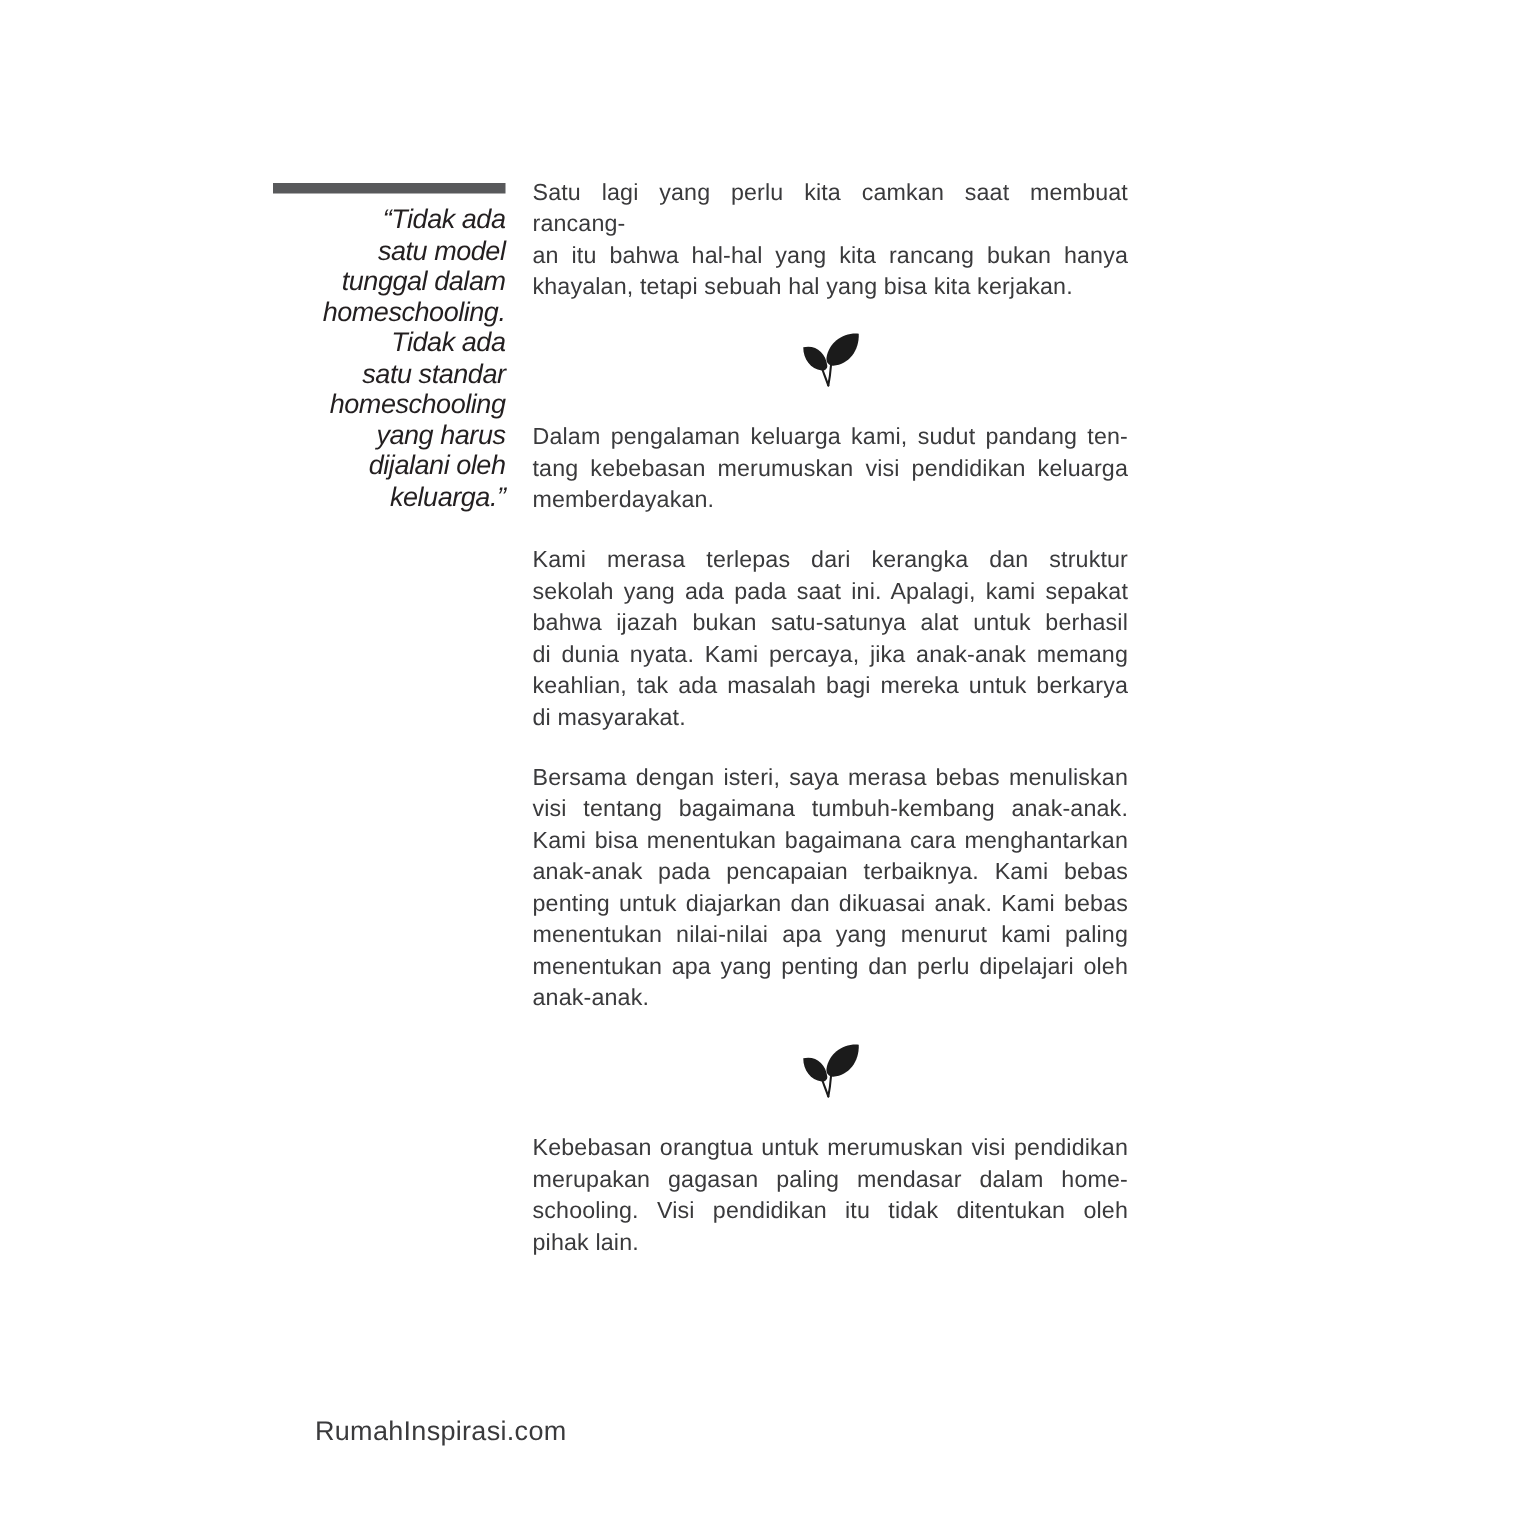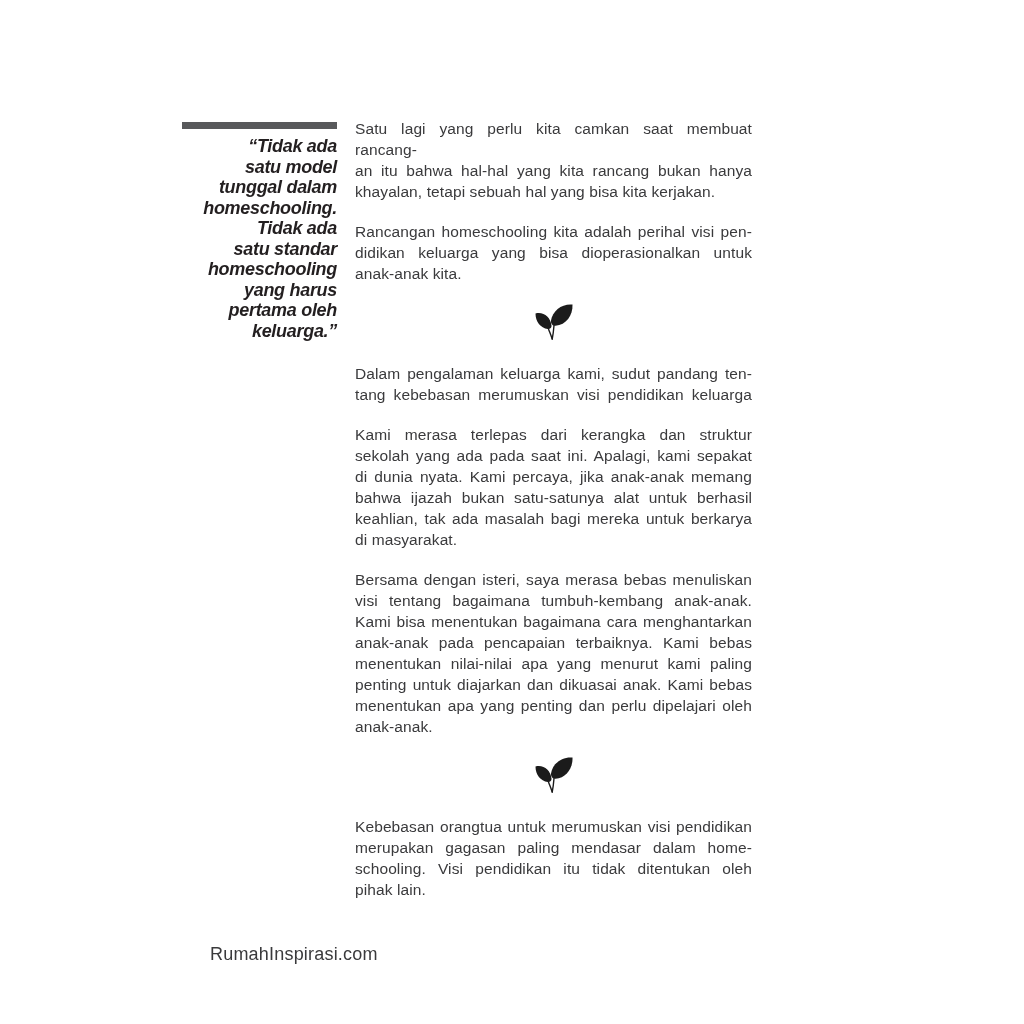--- a/index.html
+++ b/index.html
@@ -29,21 +29,21 @@
   }
   .quote-bar {
     width: 155px;
     height: 7px;
     background: var(--bar);
     margin-bottom: 7px;
   }
   .quote-text {
     font-size: 18px;
     line-height: 20.5px;
-    font-weight: 700;
+    font-weight: 400;
     font-style: italic;
     color: var(--quote-text);
     text-align: right;
     letter-spacing: -0.3px;
   }
   .qline { white-space: nowrap; }
   
   .body-col {
     position: absolute;
     left: 355px;
@@ -87,69 +87,65 @@
     <div class="quote-bar"></div>
     <div class="quote-text">
         <div class="qline">“Tidak ada</div>
         <div class="qline">satu model</div>
         <div class="qline">tunggal dalam</div>
         <div class="qline">homeschooling.</div>
         <div class="qline">Tidak ada</div>
         <div class="qline">satu standar</div>
         <div class="qline">homeschooling</div>
         <div class="qline">yang harus</div>
-        <div class="qline">pertama oleh</div>
+        <div class="qline">dijalani oleh</div>
         <div class="qline">keluarga.”</div>
       </div>
   </div>
 
   <div class="body-col">
       <div class="para">
         <div class="bline">Satu lagi yang perlu kita camkan saat membuat rancang-</div>
         <div class="bline">an itu bahwa hal-hal yang kita rancang bukan hanya</div>
         <div class="bline last">khayalan, tetapi sebuah hal yang bisa kita kerjakan.</div>
-      </div>
-      <div class="para">
-        <div class="bline">Rancangan homeschooling kita adalah perihal visi pen-</div>
-        <div class="bline">didikan keluarga yang bisa dioperasionalkan untuk</div>
-        <div class="bline last">anak-anak kita.</div>
       </div>
       <div class="ornament">
     <svg width="46" height="37" viewBox="0 0 46 37" xmlns="http://www.w3.org/2000/svg" aria-hidden="true">
       <g fill="var(--ornament)">
 
         <path d="M41.5 1.5 C31 0.5 21.5 7.5 20 17.5 C19.6 20.5 21.5 23 24.5 22.8 C35 22 42 12.5 41.5 1.5 Z"></path>
 
         <path d="M4.5 10.5 C12.5 8.5 19.5 14 20.5 22.5 C20.8 24.8 19 26.3 16.8 26 C9.5 25 4.5 18.5 4.5 10.5 Z"></path>
       </g>
       <g stroke="var(--ornament)" stroke-width="1.4" fill="none" stroke-linecap="round">
         <path d="M23 22.5 C22.6 27.5 22 32 21.2 36"></path>
         <path d="M17.5 26 C18.8 29.5 20.2 33 21.2 36"></path>
       </g>
     </svg>
   </div>
       <div class="para">
         <div class="bline">Dalam pengalaman keluarga kami, sudut pandang ten-</div>
         <div class="bline">tang kebebasan merumuskan visi pendidikan keluarga</div>
+        <div class="bline last">memberdayakan.</div>
       </div>
       <div class="para">
         <div class="bline">Kami merasa terlepas dari kerangka dan struktur</div>
         <div class="bline">sekolah yang ada pada saat ini. Apalagi, kami sepakat</div>
+        <div class="bline">bahwa ijazah bukan satu-satunya alat untuk berhasil</div>
         <div class="bline">di dunia nyata. Kami percaya, jika anak-anak memang</div>
-        <div class="bline">bahwa ijazah bukan satu-satunya alat untuk berhasil</div>
         <div class="bline">keahlian, tak ada masalah bagi mereka untuk berkarya</div>
         <div class="bline last">di masyarakat.</div>
       </div>
       <div class="para">
         <div class="bline">Bersama dengan isteri, saya merasa bebas menuliskan</div>
         <div class="bline">visi tentang bagaimana tumbuh-kembang anak-anak.</div>
         <div class="bline">Kami bisa menentukan bagaimana cara menghantarkan</div>
         <div class="bline">anak-anak pada pencapaian terbaiknya. Kami bebas</div>
+        <div class="bline">penting untuk diajarkan dan dikuasai anak. Kami bebas</div>
         <div class="bline">menentukan nilai-nilai apa yang menurut kami paling</div>
-        <div class="bline">penting untuk diajarkan dan dikuasai anak. Kami bebas</div>
         <div class="bline">menentukan apa yang penting dan perlu dipelajari oleh</div>
         <div class="bline last">anak-anak.</div>
       </div>
       <div class="ornament">
     <svg width="46" height="37" viewBox="0 0 46 37" xmlns="http://www.w3.org/2000/svg" aria-hidden="true">
       <g fill="var(--ornament)">
 
         <path d="M41.5 1.5 C31 0.5 21.5 7.5 20 17.5 C19.6 20.5 21.5 23 24.5 22.8 C35 22 42 12.5 41.5 1.5 Z"></path>
 
         <path d="M4.5 10.5 C12.5 8.5 19.5 14 20.5 22.5 C20.8 24.8 19 26.3 16.8 26 C9.5 25 4.5 18.5 4.5 10.5 Z"></path>

